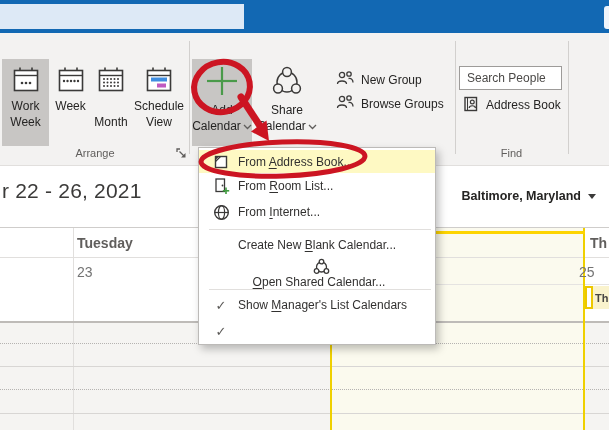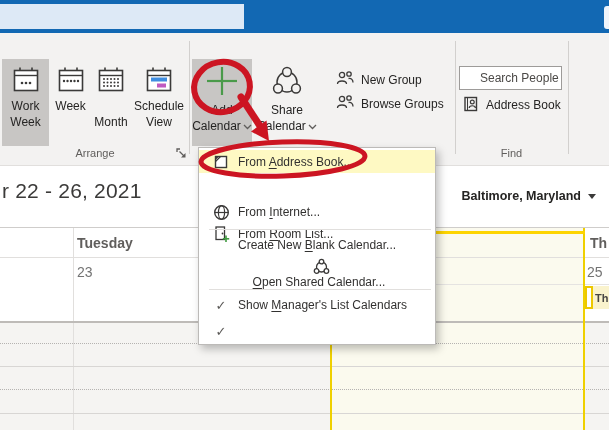--- a/index.html
+++ b/index.html
@@ -12,21 +12,21 @@
   
   .ribbon{position:absolute;left:0;top:33px;width:609px;height:133px;background:#f3f2f1;border-bottom:1px solid #e1dfdd;box-sizing:border-box;}
   .rbtn{position:absolute;top:26px;height:87px;display:flex;flex-direction:column;align-items:center;
         padding-top:6px;box-sizing:border-box;font-size:12px;color:#252423;text-align:right;cursor:default;}
   .rbtn .lbl{line-height:16px;white-space:nowrap;}
   .rbtn.sel{background:#c8c6c4;}
   .chev{display:inline-block;margin-left:2px;}
   .gdiv{position:absolute;top:8px;height:113px;width:1px;background:#d2d0ce;}
   .hbtn{position:absolute;height:22px;display:flex;align-items:center;gap:7px;font-size:12px;color:#252423;white-space:nowrap;}
   .searchbox{position:absolute;left:459px;top:33px;width:103px;height:24px;background:#fff;border:1px solid #9d9b99;
-             box-sizing:border-box;font-size:12px;color:#323130;padding:0 0 0 20px;font-family:"Liberation Sans",sans-serif;outline:none;}
+             box-sizing:border-box;font-size:12px;color:#323130;padding:0 0 0 7px;font-family:"Liberation Sans",sans-serif;outline:none;}
   .searchbox::placeholder{color:#4b4947;opacity:1;}
   .glabel{position:absolute;top:114px;font-size:11px;color:#605e5c;text-align:center;}
   .launcher{position:absolute;left:175px;top:113px;width:13px;height:13px;}
   
   .contentarea{position:absolute;left:0;top:166px;width:609px;height:61px;background:#fff;}
   .dateheading{position:absolute;left:2px;top:13px;font-size:21px;color:#3b3a39;letter-spacing:.2px;white-space:nowrap;}
   .weather{position:absolute;right:13px;top:23px;display:flex;align-items:center;gap:7px;
            font-size:12.5px;font-weight:700;color:#252423;cursor:default;}
   .tri-down{width:0;height:0;border-left:4px solid transparent;border-right:4px solid transparent;border-top:5px solid #3b3a39;}
   
@@ -254,40 +254,40 @@
     <div class="hsol" style="top:139px;"></div>
     <div class="hdot" style="top:162px;"></div>
     <div class="hsol" style="top:186px;"></div>
     <div class="ty-left"></div>
     <div class="ty-right"></div>
     <div class="ty-top"></div>
 
     <div class="dayname" style="left:77px;">Tuesday</div>
     <div class="datenum" style="left:77px;">23</div>
     <div class="dayname" style="left:590px;">Th</div>
-    <div class="datenum" style="left:579px;margin-left:8px;">25</div>
+    <div class="datenum" style="left:579px;">25</div>
 
     <div class="event-strip"></div>
     <div class="event-bar">Th</div>
   </div>
 
   <div class="menu">
 
     <div class="mitem hl" style="top:2px;height:23px;">
       <span class="micon">
         <svg width="16" height="16" viewBox="0 0 16 16">
             <rect x="2.5" y="2.5" width="11" height="11" fill="#fff" stroke="#3b3a39" stroke-width="1.4"></rect>
             <line x1="2.5" y1="7.5" x2="7.5" y2="2.5" stroke="#3b3a39" stroke-width="1.2"></line>
             <polygon points="2.5,2.5 6,2.5 2.5,6" fill="#3b3a39"></polygon>
           </svg>
       </span>
       <span class="mlabel"><span>From </span><u>A</u><span>ddress Book...</span></span>
     </div>
 
-    <div class="mitem" style="top:25px;margin-top:48px;">
+    <div class="mitem" style="top:25px;">
       <span class="micon">
         <svg width="17" height="18" viewBox="0 0 17 18">
             <rect x="3" y="2" width="8.5" height="12.5" fill="none" stroke="#3b3a39" stroke-width="1.3"></rect>
             <circle cx="9.5" cy="8.5" r="0.9" fill="#3b3a39"></circle>
             <line x1="13" y1="10.5" x2="13" y2="17" stroke="#3f9b3f" stroke-width="1.6"></line>
             <line x1="9.8" y1="13.8" x2="16.2" y2="13.8" stroke="#3f9b3f" stroke-width="1.6"></line>
           </svg>
       </span>
       <span class="mlabel"><span>From </span><u>R</u><span>oom List...</span></span>
     </div>

